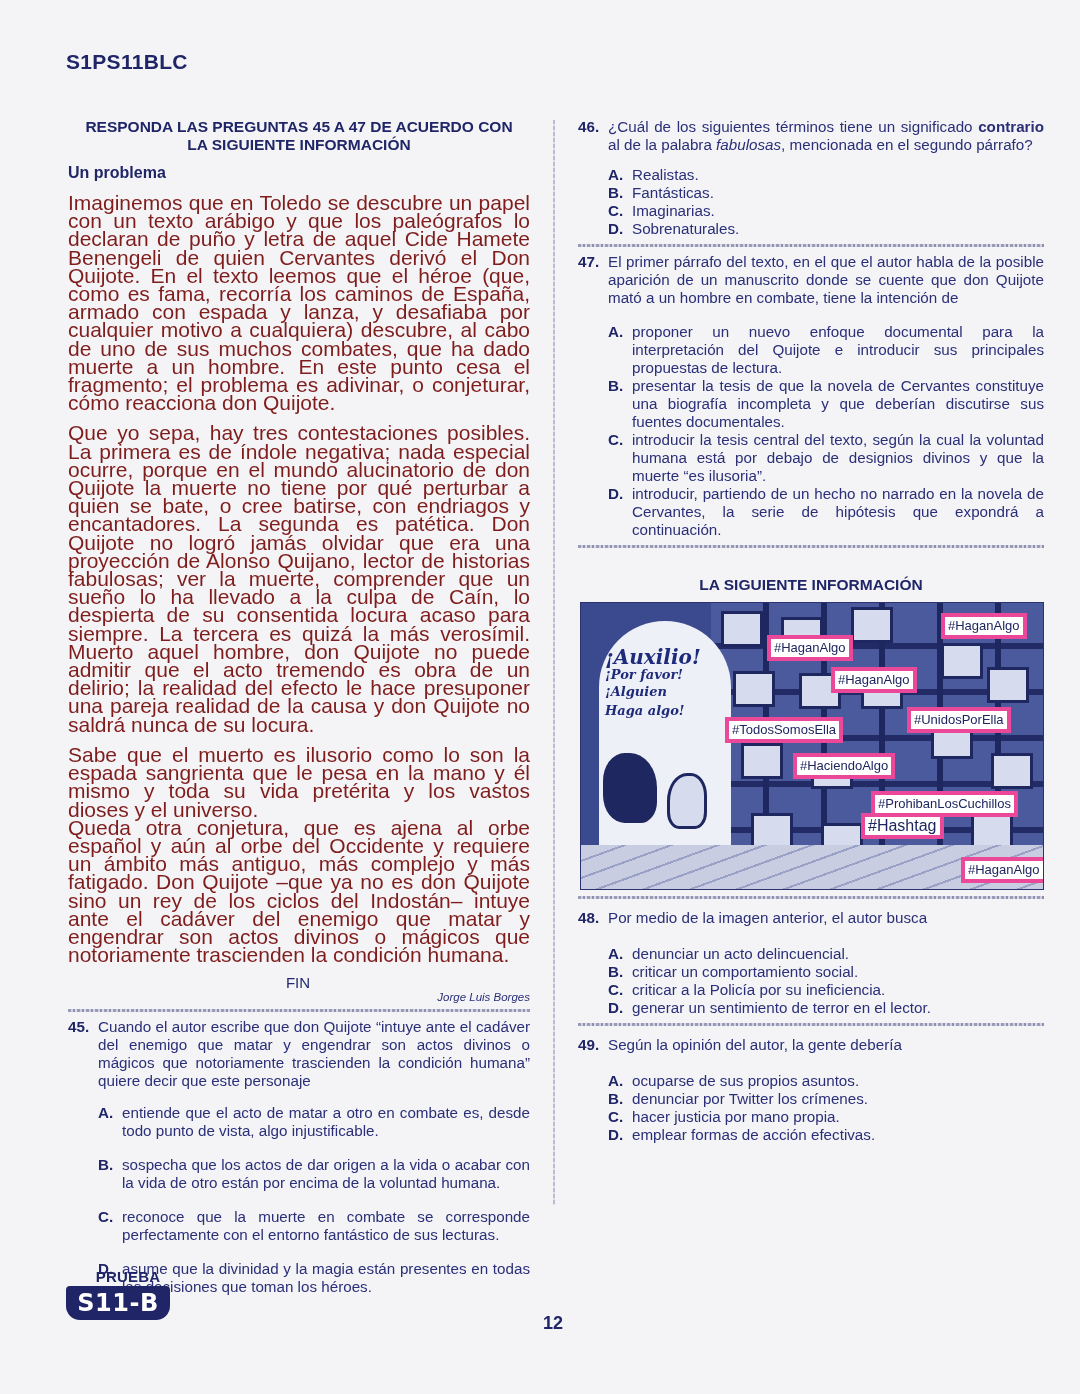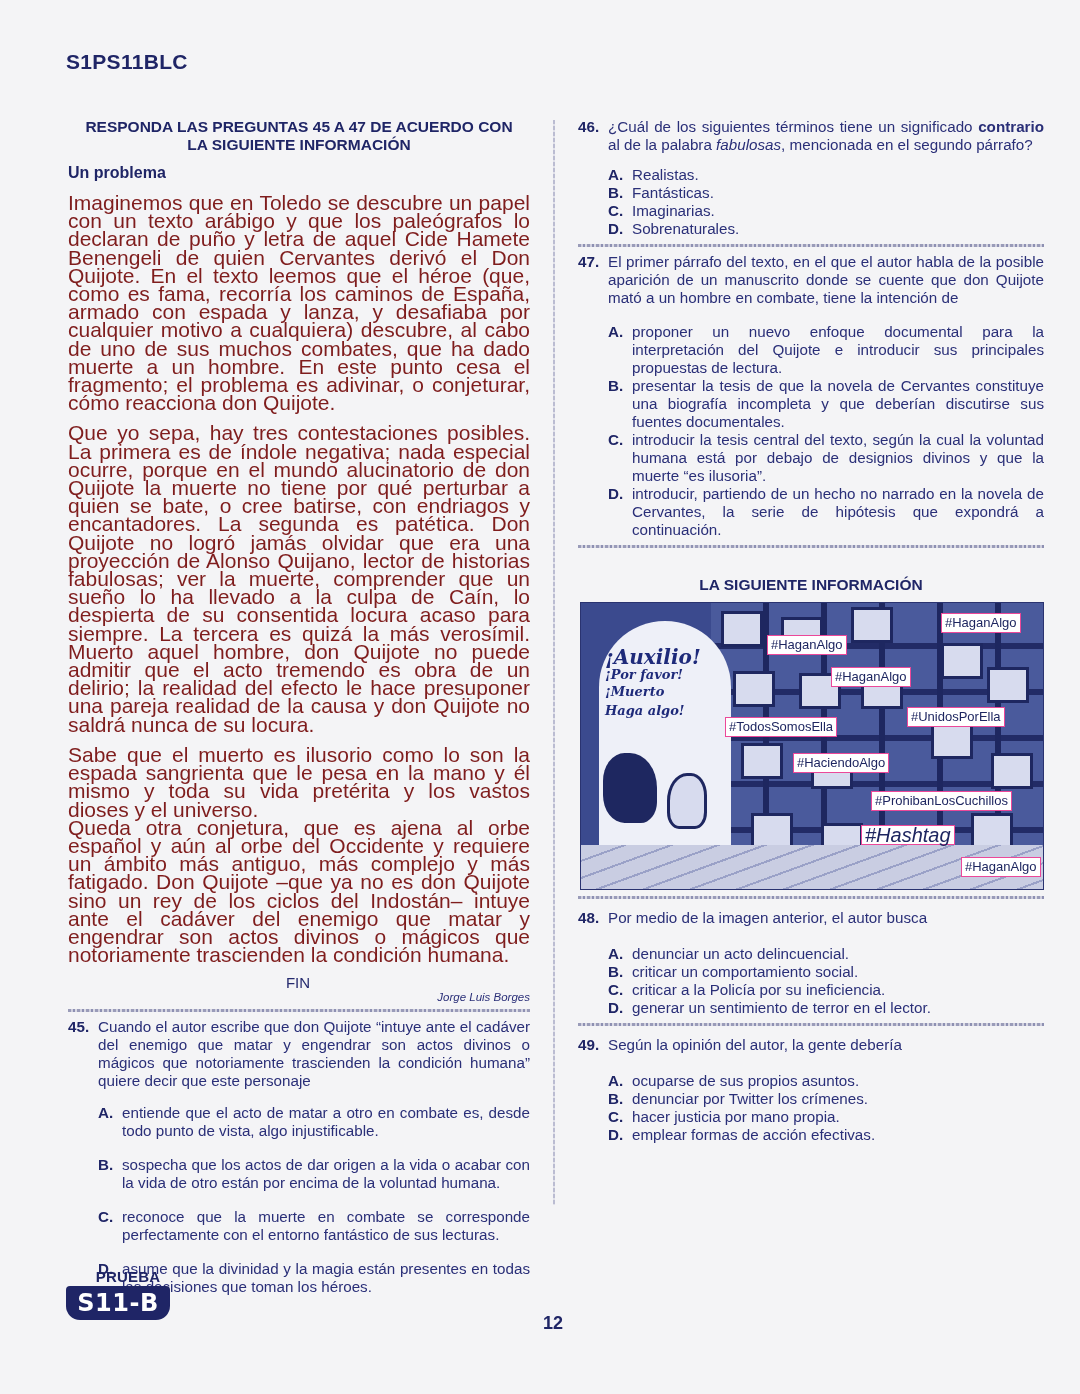--- a/index.html
+++ b/index.html
@@ -47,21 +47,21 @@
   }
   .window { position: absolute; width: 36px; height: 30px; background: #d7dbee; border: 3px solid #1e2760; }
   .spotlight { position: absolute; left: 18px; top: 18px; width: 132px; height: 300px;
     background: #eef0f8; border-radius: 66px 66px 0 0; }
   .shout { position: absolute; left: 24px; top: 46px; width: 120px; color: #1e2a7a;
     font-family: "DejaVu Serif", serif; font-style: italic; font-weight: bold; line-height: 17px; }
   .shout .big { font-size: 20px; display: block; }
   .shout .small { font-size: 13px; display: block; }
   .figure { position: absolute; background: #1e2760; }
   .tag { position: absolute; background: #ffffff; color: #1e2660; font-size: 13px; padding: 1px 3px;
-    border: 1px solid #ec4899; white-space: nowrap; line-height: 16px; }
+    border: 4px solid #ec4899; white-space: nowrap; line-height: 16px; }
   .floor { position: absolute; left: 0; bottom: 0; width: 462px; height: 44px;
     background: repeating-linear-gradient(160deg, #c9cde2 0 14px, #9aa1c7 14px 16px); }
 
   .logo { left: 66px; top: 1268px; }
   .logo .lbl { font-weight: bold; font-size: 15px; color: #1f2566; text-align: center; width: 104px; letter-spacing: 0.2px; margin-bottom: 1px; padding-left: 10px; }
   .logo .badge { width: 104px; height: 34px; background: #1f2566; color: #ffffff; font-weight: bold;
     font-size: 24px; line-height: 34px; text-align: center; border-radius: 4px 4px 14px 14px;
     font-family: "DejaVu Sans", sans-serif; letter-spacing: 0.5px; }
   .pagenum { left: 543px; top: 1313px; font-size: 18px; font-weight: bold; color: #1f2566; }
 </style>
@@ -186,34 +186,34 @@
       <div class="window" style="left:280px;top:150px;"></div>
       <div class="window" style="left:40px;top:210px;"></div>
       <div class="window" style="left:110px;top:220px;"></div>
       <div class="window" style="left:260px;top:210px;"></div>
     </div>
     <div class="spotlight"></div>
     <div class="floor"></div>
     <div class="shout">
       <span class="big">¡Auxilio!</span>
       <span class="small">¡Por favor!</span>
-      <span class="small">¡Muerto</span>
+      <span class="small">¡Alguien</span>
       <span class="small" style="margin-top:2px;">Haga algo!</span>
     </div>
     <div class="figure" style="left:22px;top:150px;width:54px;height:70px;border-radius:40% 50% 30% 40%;"></div>
     <div class="figure" style="left:86px;top:170px;width:34px;height:50px;border-radius:50% 40% 30% 30%;background:#d7dbee;border:3px solid #1e2760;"></div>
 
     <span class="tag" style="left:186px;top:32px;">#HaganAlgo</span>
     <span class="tag" style="left:250px;top:64px;">#HaganAlgo</span>
     <span class="tag" style="left:360px;top:10px;">#HaganAlgo</span>
     <span class="tag" style="left:144px;top:114px;">#TodosSomosElla</span>
     <span class="tag" style="left:326px;top:104px;">#UnidosPorElla</span>
     <span class="tag" style="left:212px;top:150px;">#HaciendoAlgo</span>
     <span class="tag" style="left:290px;top:188px;">#ProhibanLosCuchillos</span>
-    <span class="tag" style="left:280px;top:222px;font-size:20px;font-style:italic;">#Hashtag</span>
+    <span class="tag" style="left:280px;top:210px;font-size:16px;">#Hashtag</span>
     <span class="tag" style="left:380px;top:254px;">#HaganAlgo</span>
   </div>
   <div class="divider"></div>
 
   <div style="margin-top:10px;">
     <div class="q">
       <span class="qnum">48.</span>
       <span class="qtext">Por medio de la imagen anterior, el autor busca</span>
     </div>
     <div class="opts tight" style="margin-top:18px;">

